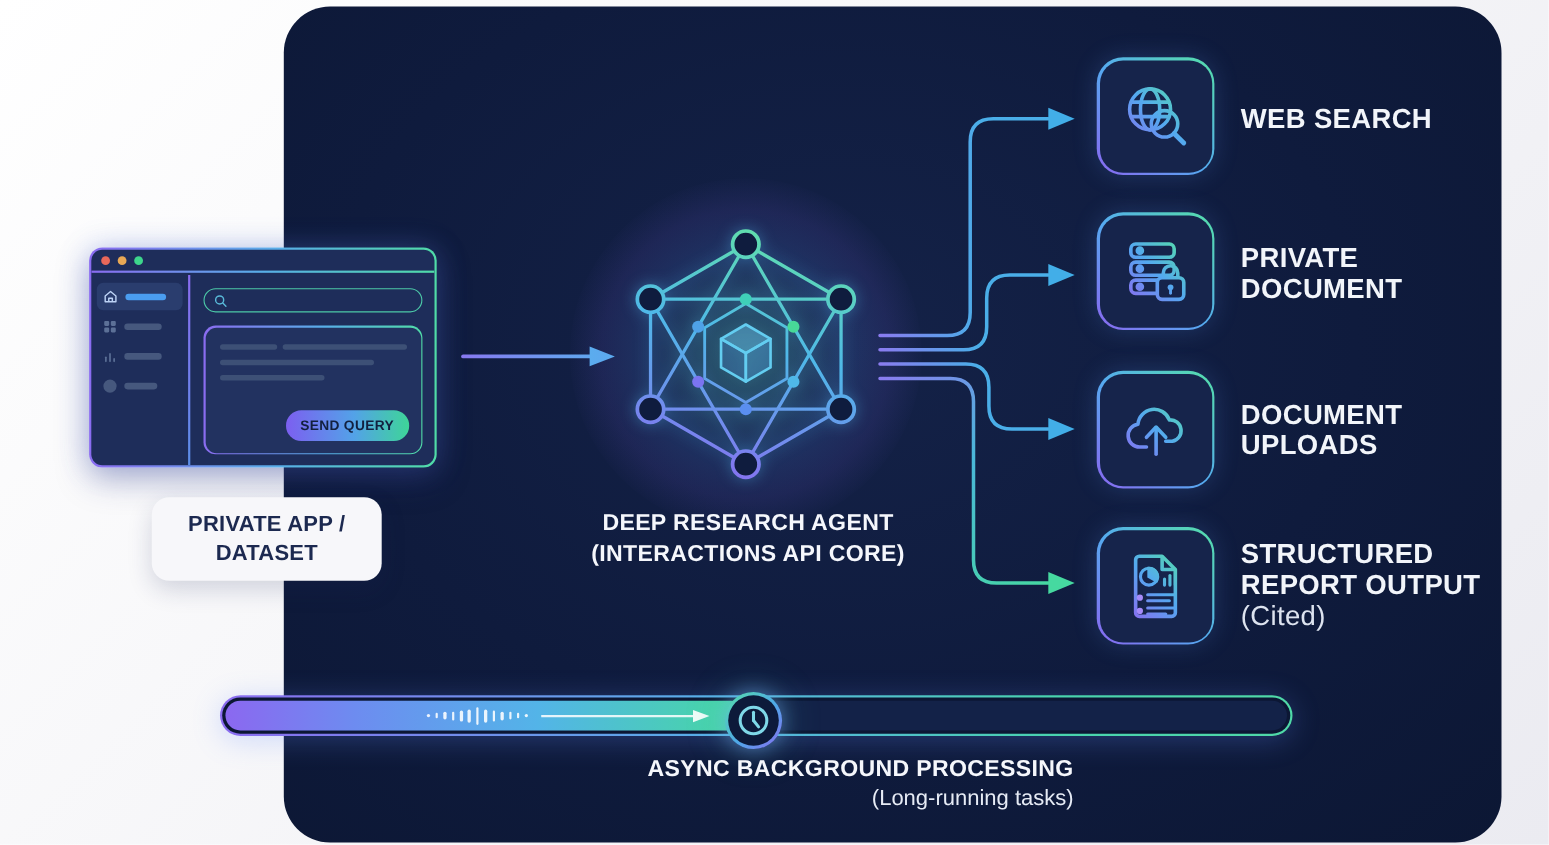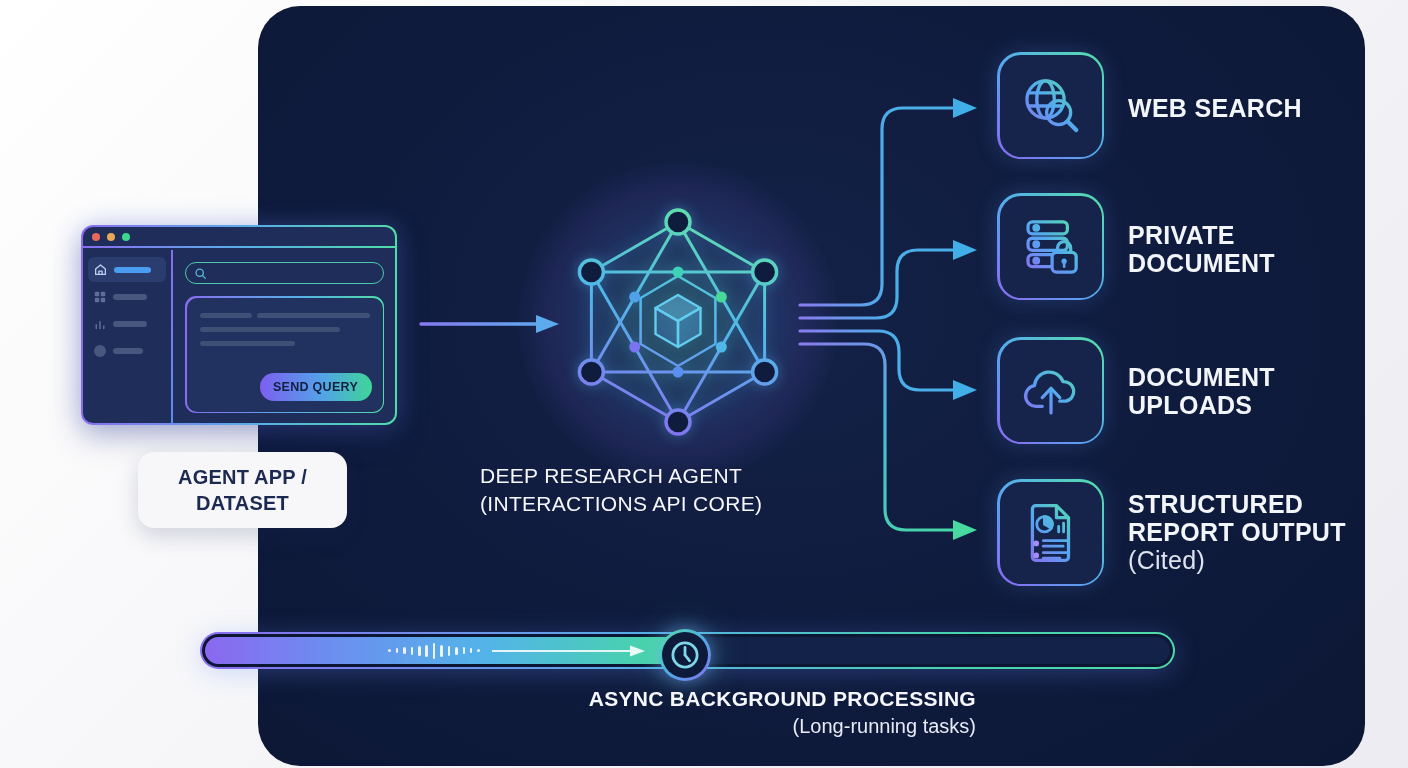--- a/index.html
+++ b/index.html
@@ -43,22 +43,22 @@
 
   .client-caption { position:absolute; left:138px; top:452px; width:209px; height:76px;
                     background:#f7f7fa; border-radius:16px; box-shadow:0 8px 22px rgba(30,40,90,.18);
                     display:flex; flex-direction:column; align-items:center; justify-content:center;
                     color:#1c2950; font-weight:800; font-size:20px; line-height:26px; letter-spacing:.2px; }
 
   
   .agent-glow { position:absolute; left:518px; top:162px; width:320px; height:320px; border-radius:50%;
                 background:radial-gradient(circle, rgba(96,226,182,.26) 0%, rgba(88,140,240,.17) 40%, rgba(130,100,240,.11) 58%, rgba(0,0,0,0) 72%); }
   .agent-svg { position:absolute; left:560px; top:204px; filter:drop-shadow(0 0 7px rgba(90,200,255,.35)); }
-  .agent-caption { position:absolute; left:480px; top:462px; width:400px; text-align:left;
-                   color:#f5f7fc; font-weight:400; font-size:21px; line-height:28px; letter-spacing:.3px; }
+  .agent-caption { position:absolute; left:480px; top:462px; width:400px; text-align:center;
+                   color:#f5f7fc; font-weight:700; font-size:21px; line-height:28px; letter-spacing:.3px; }
 
   .flow-arrow { position:absolute; left:418px; top:312px; }
   .connectors { position:absolute; left:795px; top:85px; }
 
   
   .tile { position:absolute; left:997px; width:107px; height:107px; border-radius:24px; padding:2.5px;
           background:linear-gradient(225deg,#55e0a8 0%,#55aaf0 52%,#8a66f0 100%);
           box-shadow:0 0 22px rgba(90,150,240,.22); }
   .tile-inner { width:100%; height:100%; border-radius:21px; background:#16244b;
                 display:flex; align-items:center; justify-content:center; }
@@ -186,21 +186,21 @@
                 </div>
               <button class="send-btn">SEND QUERY</button>
             </div>
           </div>
         </div>
       </div>
     </div>
   </div>
 
   <div class="client-caption">
-    <span>AGENT APP /</span>
+    <span>PRIVATE APP /</span>
     <span>DATASET</span>
   </div>
 
   <svg class="flow-arrow" width="146" height="24">
     <line x1="3" y1="12" x2="118" y2="12" stroke="url(#arrGrad)" stroke-width="3.5" stroke-linecap="round"></line>
     <polygon points="118,3 141,12 118,21" fill="#58b2ee"></polygon>
   </svg>
 
   <div class="agent-glow"></div>
   <svg class="agent-svg" width="236" height="236" viewBox="0 0 236 236">

